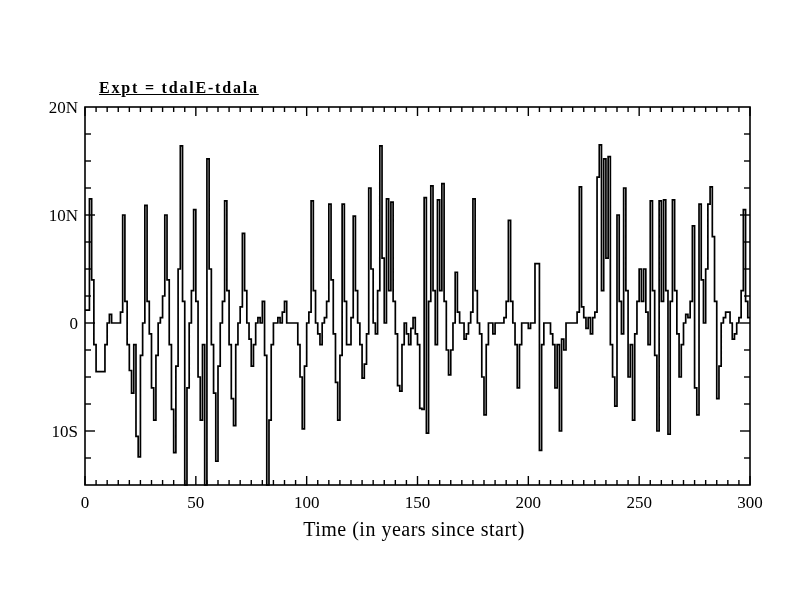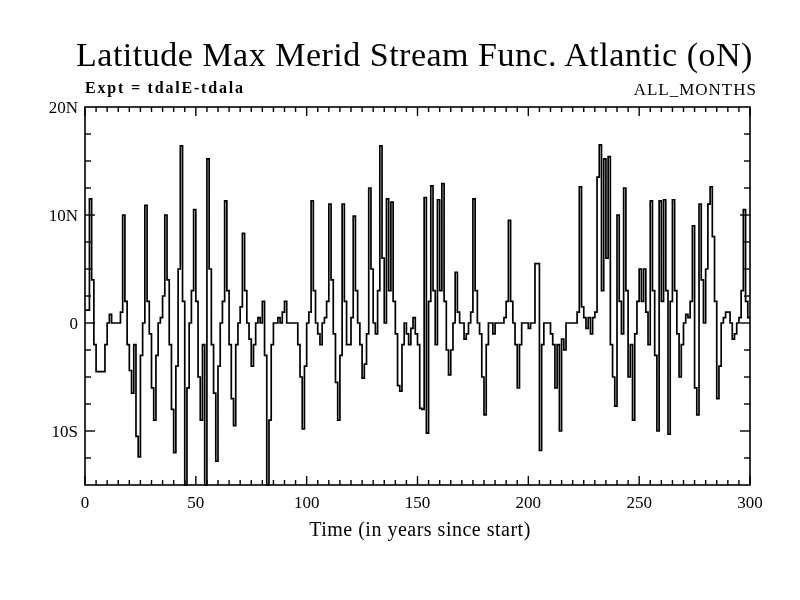--- a/index.html
+++ b/index.html
@@ -14,55 +14,54 @@
   }
   .abs { position: absolute; }
   .chart-title {
     left: 29px; top: 36px; width: 771px;
     text-align: center;
     font-size: 34px;
     letter-spacing: 0.5px;
     white-space: nowrap;
   }
   .expt-label {
-    left: 85px; top: 79px;
+    left: 99px; top: 79px;
     font-size: 16px; font-weight: bold;
     letter-spacing: 1.8px;
     white-space: nowrap;
+    text-decoration: underline;
   }
   .model-label {
     left: 283px; top: 81px; width: 272px;
     text-align: center;
     font-size: 17px;
     letter-spacing: 1.8px;
     white-space: nowrap;
   }
   .months-label {
     left: 555px; top: 80px; width: 202px;
     text-align: right;
     font-size: 17px;
     letter-spacing: 1px;
     white-space: nowrap;
   }
   .xaxis-title {
-    left: 295px; top: 518px; width: 250px;
+    left: 289px; top: 518px; width: 250px;
     text-align: center;
     font-size: 20px;
     letter-spacing: 0.5px;
     white-space: nowrap;
   }
   svg#plot { position: absolute; left: 0; top: 0; }
 </style>
 </head>
 <body>
 
 <div class="canvas">
-  <div class="abs chart-title">Latitude Max Merid Stream Func. Atlantic (oN)</div>
   <div class="abs expt-label">Expt = tdalE-tdala</div>
-  <div class="abs months-label">ALL_MONTHS</div>
   <svg id="plot" width="800" height="600">
       <rect x="85" y="107" width="665" height="378" fill="none" stroke="#000000" stroke-width="1.6"></rect>
       <line x1="85" y1="485" x2="85" y2="476" stroke="#000000" stroke-width="1.4"></line>
       <line x1="85" y1="107" x2="85" y2="116" stroke="#000000" stroke-width="1.4"></line>
       <line x1="96.08333333333333" y1="485" x2="96.08333333333333" y2="480" stroke="#000000" stroke-width="1.4"></line>
       <line x1="96.08333333333333" y1="107" x2="96.08333333333333" y2="112" stroke="#000000" stroke-width="1.4"></line>
       <line x1="107.16666666666667" y1="485" x2="107.16666666666667" y2="480" stroke="#000000" stroke-width="1.4"></line>
       <line x1="107.16666666666667" y1="107" x2="107.16666666666667" y2="112" stroke="#000000" stroke-width="1.4"></line>
       <line x1="118.25" y1="485" x2="118.25" y2="480" stroke="#000000" stroke-width="1.4"></line>
       <line x1="118.25" y1="107" x2="118.25" y2="112" stroke="#000000" stroke-width="1.4"></line>

